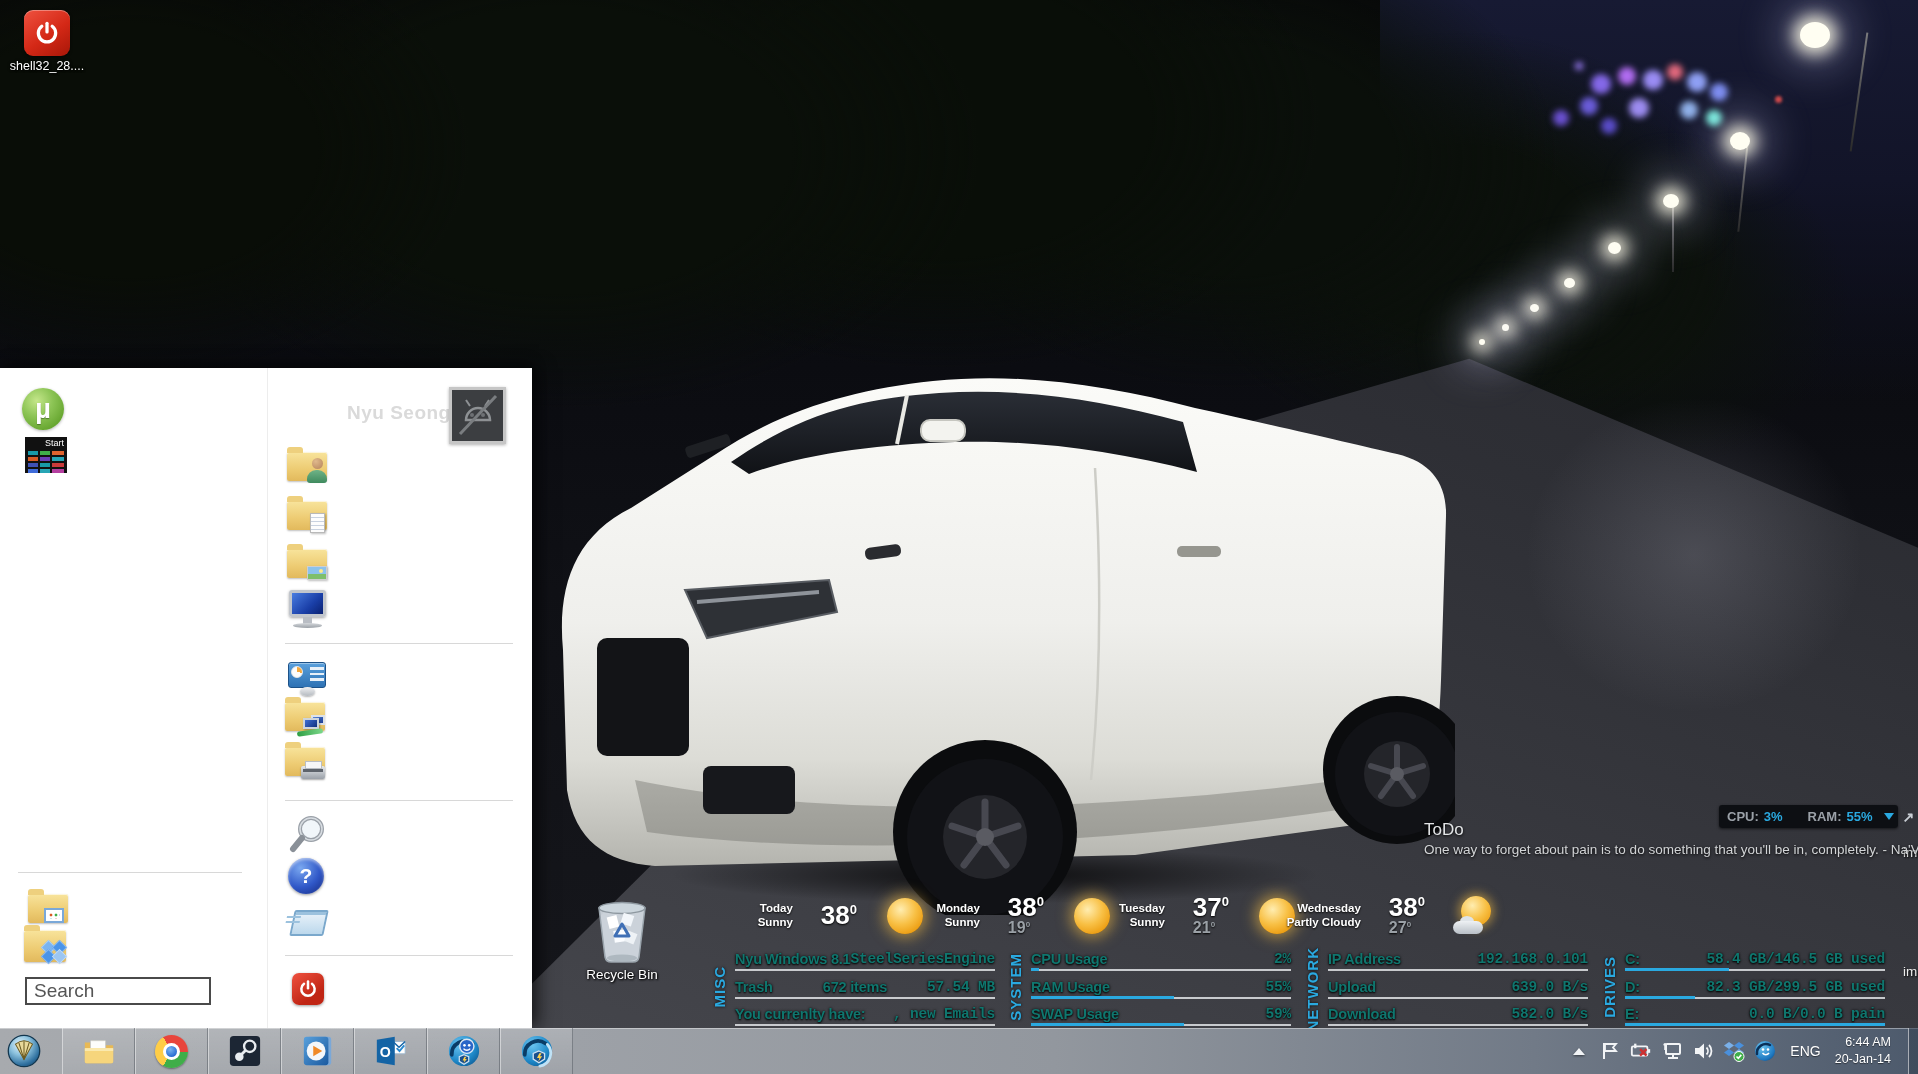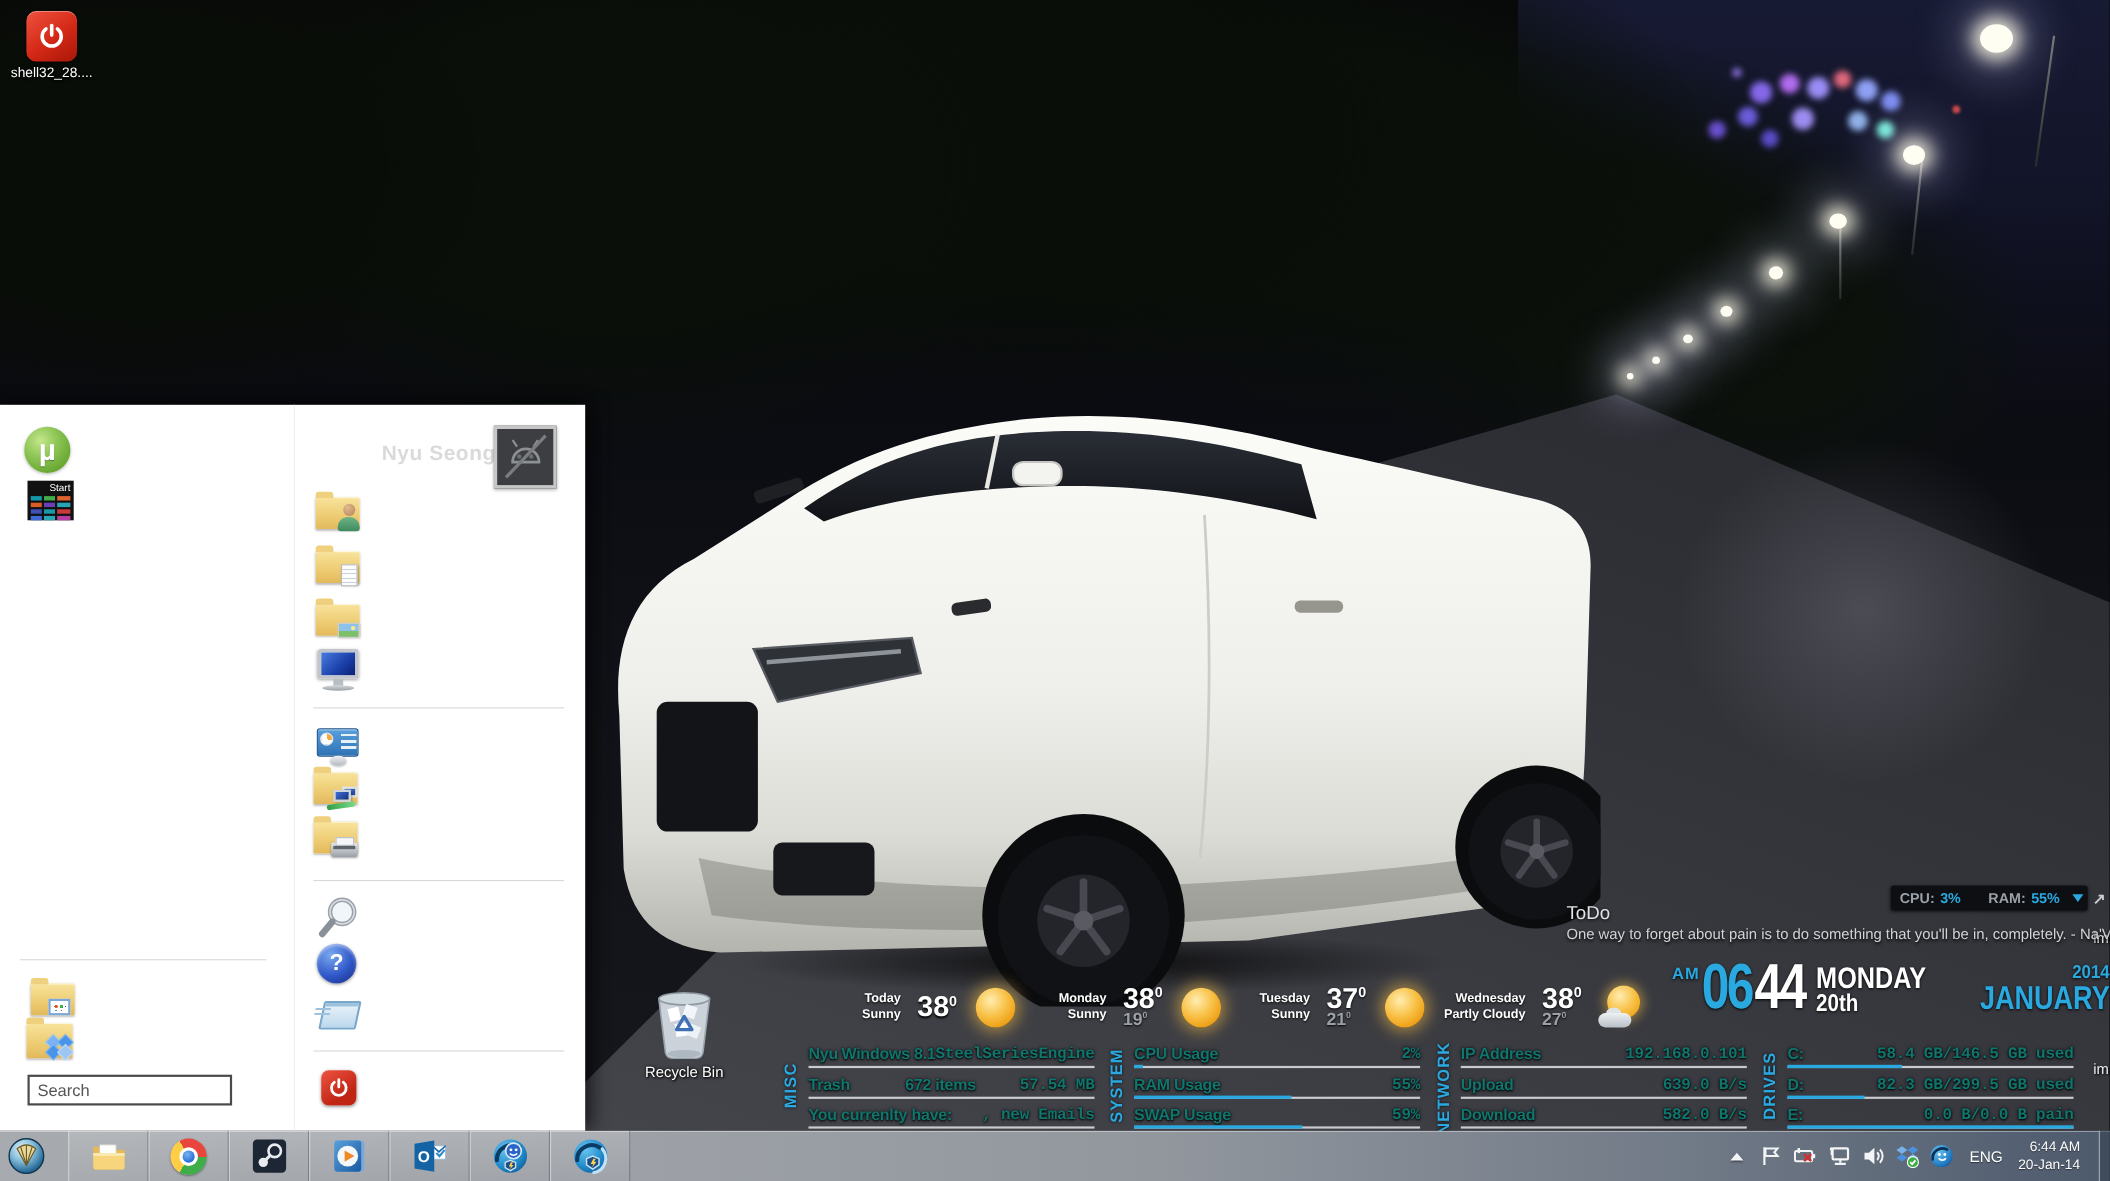--- a/index.html
+++ b/index.html
@@ -63,21 +63,21 @@
   .st-label { color:#fff; font-size:9px; display:block; line-height:1.1; }
   .st-grid { display:grid; grid-template-columns:10px 10px 12px; grid-auto-rows:4px; gap:2px; margin-top:2px; }
   .st-grid span { display:block; }
   .st-grid span:nth-child(1){background:#1899a8}.st-grid span:nth-child(2){background:#3fae49}
   .st-grid span:nth-child(3){background:#e0622e}.st-grid span:nth-child(4){background:#d95b25}
   .st-grid span:nth-child(5){background:#6a3fb5}.st-grid span:nth-child(6){background:#27a5b5}
   .st-grid span:nth-child(7){background:#3f51b5}.st-grid span:nth-child(8){background:#1899a8}
   .st-grid span:nth-child(9){background:#c93a3a}.st-grid span:nth-child(10){background:#3f6bd9}
   .st-grid span:nth-child(11){background:#27a5b5}.st-grid span:nth-child(12){background:#b53fa0}
   #sm-search { position:absolute; left:25px; top:609px; width:186px; height:28px;
-    border:2px solid #4a4a4a; font-size:15px; color:#444; padding:4px 7px; outline:none;
+    border:2px solid #4a4a4a; font-size:19px; color:#444; padding:4px 7px; outline:none;
     font-family:"Liberation Sans",sans-serif; }
   #sm-search::placeholder { color:#555; opacity:1; }
   .sm-user-name { position:absolute; left:347px; top:34px; font-size:19px; font-weight:bold;
     color:#dadada; text-shadow:0 1px 0 #fff; letter-spacing:0.5px; }
   .sm-avatar { position:absolute; left:449px; top:19px; width:57px; height:57px;
     background:#3c3e41; border:3px solid #c6c6c6; box-shadow:0 1px 3px rgba(0,0,0,0.3); }
 
   
   .xfolder { width:40px; height:29px; position:relative;
     background:linear-gradient(180deg,#f8e49c 0%,#edcb72 60%,#e2b95c 100%); border-radius:2px;
@@ -154,21 +154,21 @@
   .menu-power { width:32px; height:32px; border-radius:7px;
     background:linear-gradient(145deg,#ef5240,#c02514 70%); display:flex; align-items:center; justify-content:center;
     box-shadow:0 1px 3px rgba(0,0,0,0.4); }
 
   
   #recycle-bin { position:absolute; left:582px; top:900px; width:80px; text-align:center; z-index:2; }
 
   
   #weather-row { position:absolute; left:0; top:892px; width:1918px; height:48px; z-index:2; }
   .wday { position:absolute; top:0; height:48px; width:215px; display:flex; align-items:center;
-    justify-content:flex-end; gap:15px; }
+    justify-content:flex-end; gap:28px; }
   .wlabel { text-align:right; color:#fff; font-size:11.5px; font-weight:bold; line-height:1.2;
     text-shadow:0 1px 2px #000; white-space:nowrap; }
   .whigh { color:#fff; font-size:26px; font-weight:bold; line-height:0.9; text-shadow:0 1px 2px #000; }
   .wlow { color:#9aa0a6; font-size:16px; font-weight:bold; line-height:1.1; text-shadow:0 1px 2px #000; }
   .whigh sup,.wlow sup { font-size:50%; }
   .wicon { width:40px; height:40px; position:relative; flex:0 0 auto; }
   .sun-core { position:absolute; inset:2px; border-radius:50%;
     background:radial-gradient(circle at 38% 32%,#ffedb0 0%,#f8c045 45%,#eda016 75%,#d88a08 100%);
     box-shadow:0 0 14px 4px rgba(248,192,69,0.55); }
   .pc-sun { position:absolute; right:2px; top:0; width:30px; height:30px; border-radius:50%;
@@ -661,33 +661,20 @@
 
   <div id="cpu-mini">
     <span class="lbl">CPU:</span>
     <span class="val">3%</span>
     <span class="lbl" style="margin-left:8px;padding-left:12px;">RAM:</span>
     <span class="val">55%</span>
     <span class="mini-tri"></span>
     <span class="mini-arrow">↗</span>
   </div>
 
-  <div id="clock-widget">
-    <span class="ampm">AM</span>
-    <span class="hour">06</span>
-    <span class="minute">44</span>
-    <div class="daycol">
-      <span class="weekday">MONDAY</span>
-      <span class="dayord">20th</span>
-    </div>
-    <div class="yearcol">
-      <span class="year">2014</span>
-      <span class="month">JANUARY</span>
-    </div>
-  </div>
 
   <div id="taskbar">
     <div class="tb-start">
       <svg class="app-ico" viewBox="0 0 40 40" width="42" height="42">
         <defs>
             <radialGradient id="sbtn" cx="0.38" cy="0.3" r="0.8">
           <stop offset="0" stop-color="#e6f4fb"></stop>
               <stop offset="0.4" stop-color="#8cc2de"></stop>
           <stop offset="0.8" stop-color="#2e6f9e"></stop>
               <stop offset="1" stop-color="#184a70"></stop>

